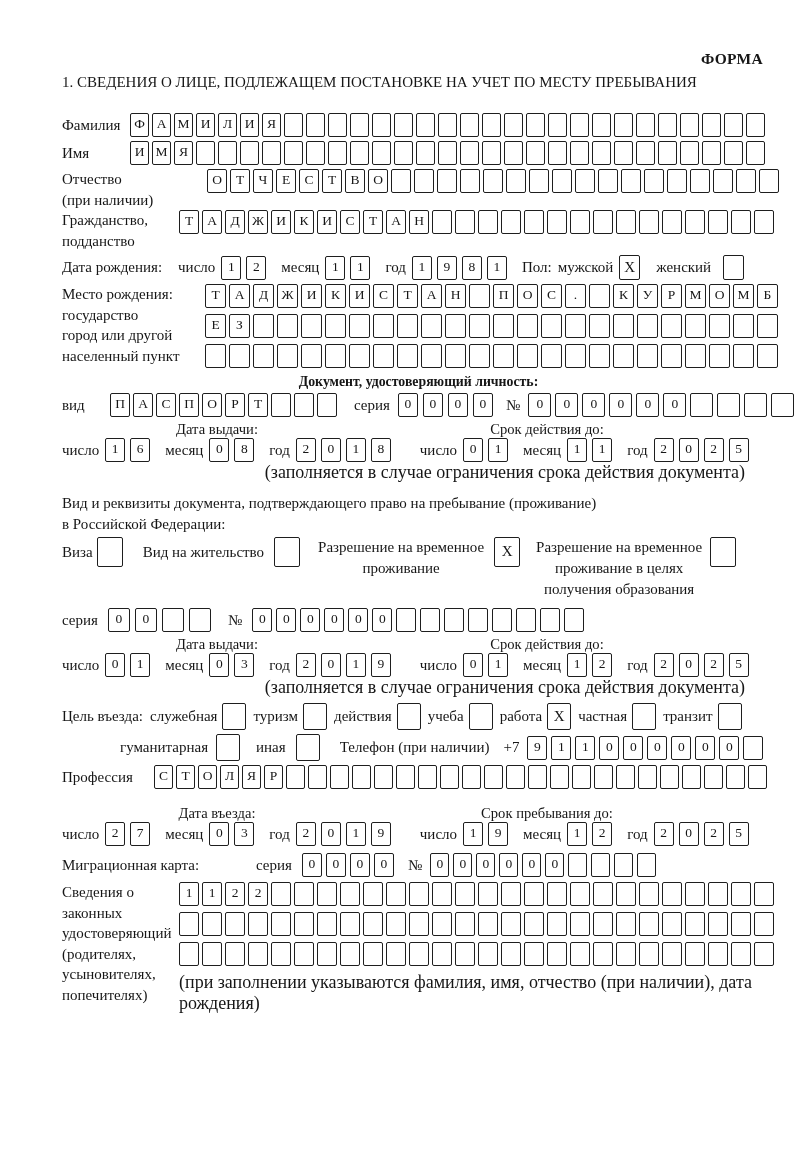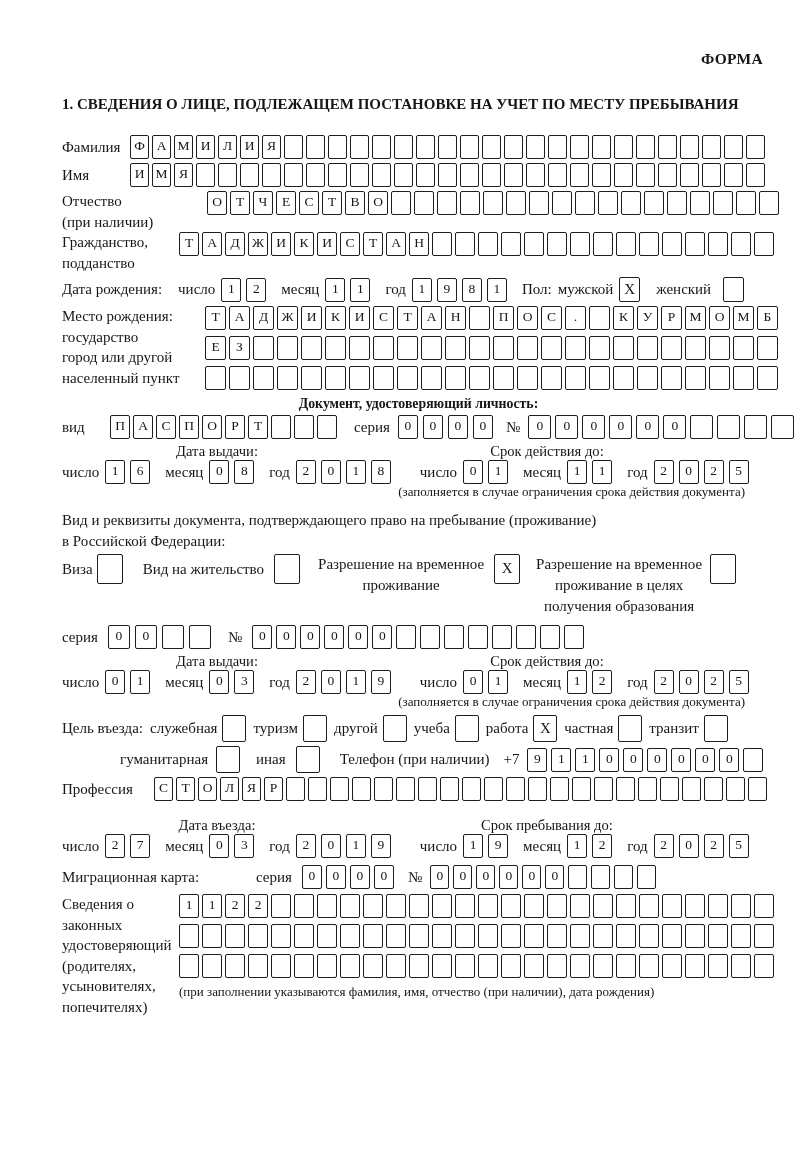--- a/index.html
+++ b/index.html
@@ -7,34 +7,34 @@
   .page{
     width:800px;height:1163px;background:#fff;color:#161616;
     font-family:"Liberation Serif","DejaVu Serif",serif;
     padding:36px 25px 0 62px;overflow:hidden;position:relative;
   }
   .ref{margin-left:556px;font-size:13.5px;line-height:1.4;white-space:nowrap}
   .ref .small{font-size:12.3px}
   .forma{text-align:right;padding-right:12px;font-weight:700;font-size:15.5px;margin-top:14px;letter-spacing:.3px}
   .title{text-align:center;font-weight:700;font-size:16.2px;line-height:1.38;margin-top:12px;letter-spacing:.2px}
   .blank{display:inline-block;width:56px;border-bottom:2.2px solid #222;height:14px;margin-left:8px}
-  .sec{font-weight:700;font-size:15px;margin-top:28px}
+  .sec{font-weight:400;font-size:15px;margin-top:6px}
   .frow{display:flex;align-items:flex-start;font-size:15px}
   .vcenter{align-items:center}
   .lblcol{flex:none;line-height:20.5px}
   .boxes{display:flex;flex:none}
   .box{flex:none;width:var(--bw,19px);height:24px;border:1.7px solid #1e1e1e;border-radius:2px;
        margin-right:var(--bg,3px);text-align:center;font-size:13.5px;line-height:20px;overflow:hidden}
   .date{--bw:20px;--bg:5px}
   .boxcol .boxes{margin-bottom:6px}
   .cbx{flex:none;display:inline-block;width:24px;height:27px;border:1.7px solid #1e1e1e;border-radius:2px;
        text-align:center;font-size:15px;line-height:24px}
   .cbx-lg{width:26px;height:30px;line-height:27px}
   .cbx-sm{width:21px;height:25px;line-height:22px}
-  .note{font-size:13px}
+  .note{font-size:18px}
   .right{text-align:right;padding-right:30px}
   .center{text-align:left}
   .stack{display:flex;flex-direction:column;line-height:21px;text-align:center;flex:none}
   .dh{display:flex;font-size:14.6px;line-height:17px}
   .dh1{width:310px;text-align:center;flex:none}
   .dh2{width:350px;text-align:center;flex:none}
   .dl{margin-right:6px}
   .dl2{margin-left:10px;margin-right:6px}
   .rgap{margin-left:24px}
   .pl{margin-left:7px;margin-right:5px}
@@ -474,21 +474,21 @@
       </span>
   </div>
   <div class="note right">(заполняется в случае ограничения срока действия документа)</div>
 
   <div class="frow vcenter" style="margin-top:5px">
     <span>Цель въезда:</span>
     <span class="pl">служебная</span>
     <span class="cbx"></span>
     <span class="pl">туризм</span>
     <span class="cbx"></span>
-    <span class="pl">другой</span>
+    <span class="pl">действия</span>
     <span class="cbx"></span>
     <span class="pl">учеба</span>
     <span class="cbx"></span>
     <span class="pl">работа</span>
     <span class="cbx">X</span>
     <span class="pl">частная</span>
     <span class="cbx"></span>
     <span class="pl">транзит</span>
     <span class="cbx"></span>
   </div>

